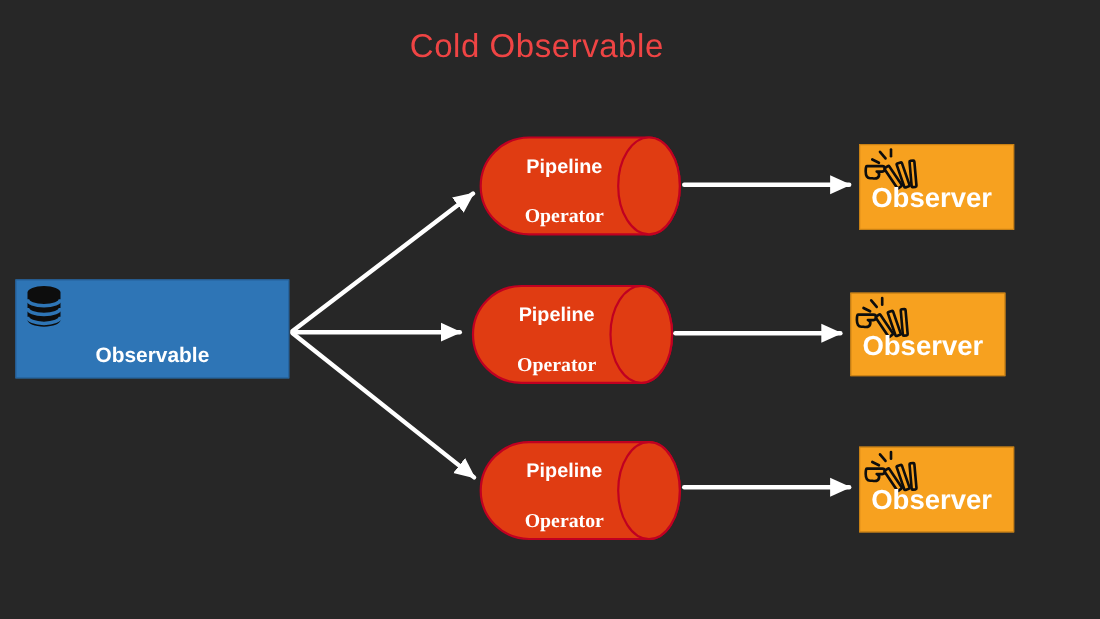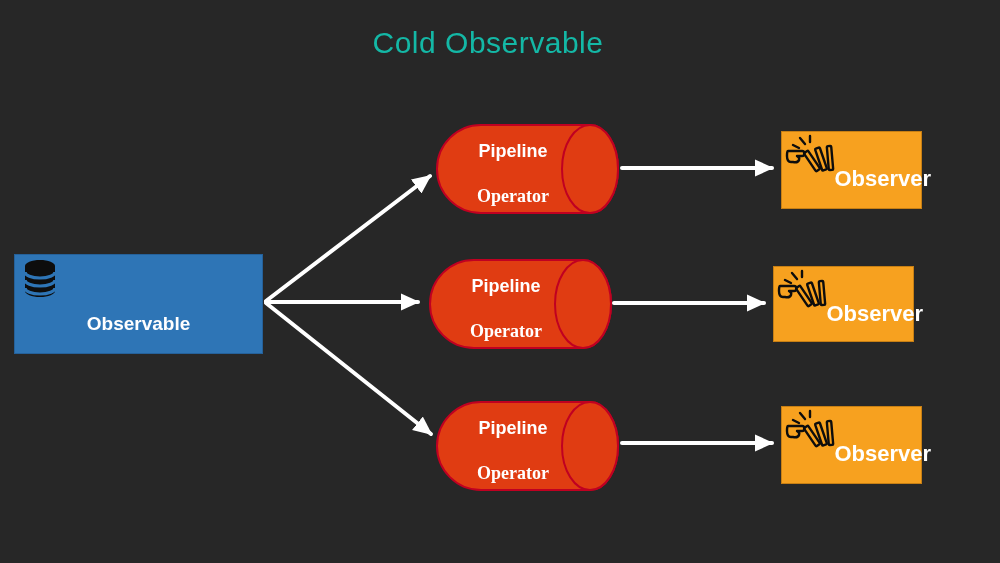--- a/index.html
+++ b/index.html
@@ -14,36 +14,36 @@
     height: 563px;
     background: #272727;
     overflow: hidden;
   }
   .title {
     position: absolute;
     top: 26px;
     left: 0;
     width: 976px;
     text-align: center;
-    color: #14b8a6;
+    color: #ef4444;
     font-size: 30px;
     font-weight: 400;
     letter-spacing: 0.5px;
   }
   .arrow-layer {
     position: absolute;
     left: 0; top: 0;
     width: 1000px; height: 563px;
     z-index: 3;
     pointer-events: none;
   }
   .node { position: absolute; z-index: 2; }
   .observable-box {
     left: 14px; top: 254px;
-    width: 249px; height: 100px;
+    width: 249px; height: 90px;
     background: #2E75B6;
     border: 1px solid #25619a;
     box-sizing: border-box;
   }
   .observable-box .label {
     position: absolute;
     left: 0; top: 58px;
     width: 100%;
     text-align: center;
     color: #ffffff;
@@ -76,23 +76,23 @@
   .observer-box {
     width: 141px; height: 78px;
     background: #F7A11F;
     border: 1px solid #c77f14;
     box-sizing: border-box;
   }
   .observer-box .label {
     position: absolute;
     left: 10px; top: 34px;
     width: 100%;
-    text-align: right;
+    text-align: left;
     color: #ffffff;
-    font-size: 22px;
+    font-size: 25px;
     font-weight: bold;
   }
   .push-icon {
     position: absolute;
     left: 3px; top: 2px;
     width: 54px; height: 44px;
   }
   #pipeline-1 { left: 435px; top: 123px; }
   #pipeline-2 { left: 428px; top: 258px; }
   #pipeline-3 { left: 435px; top: 400px; }

